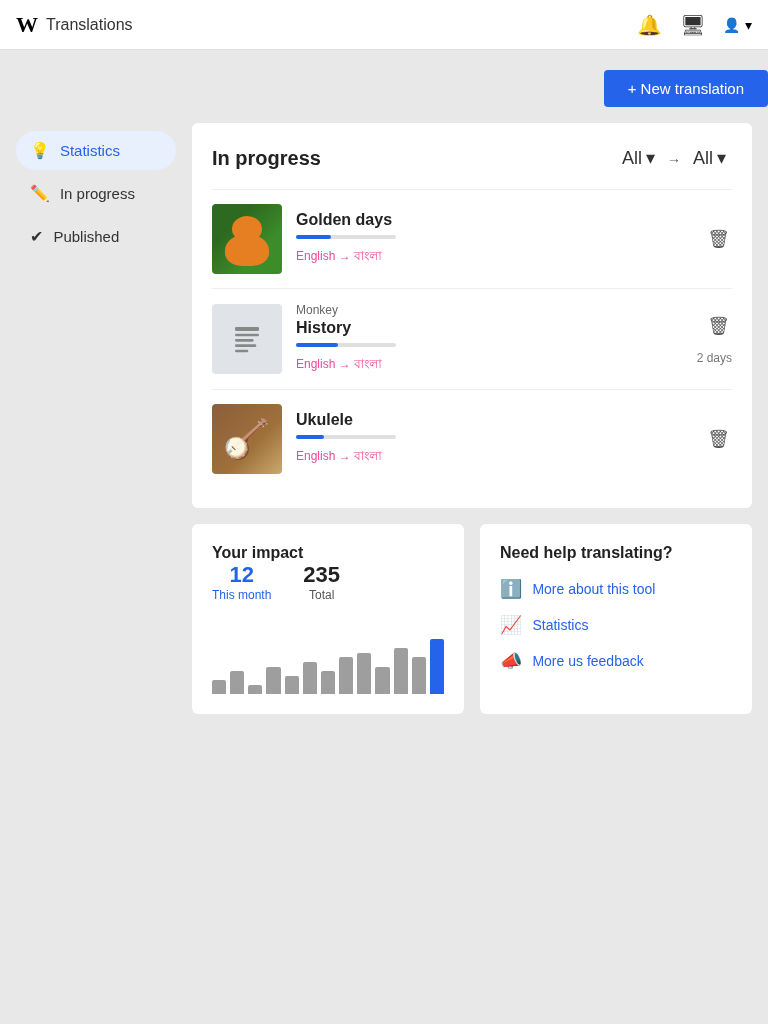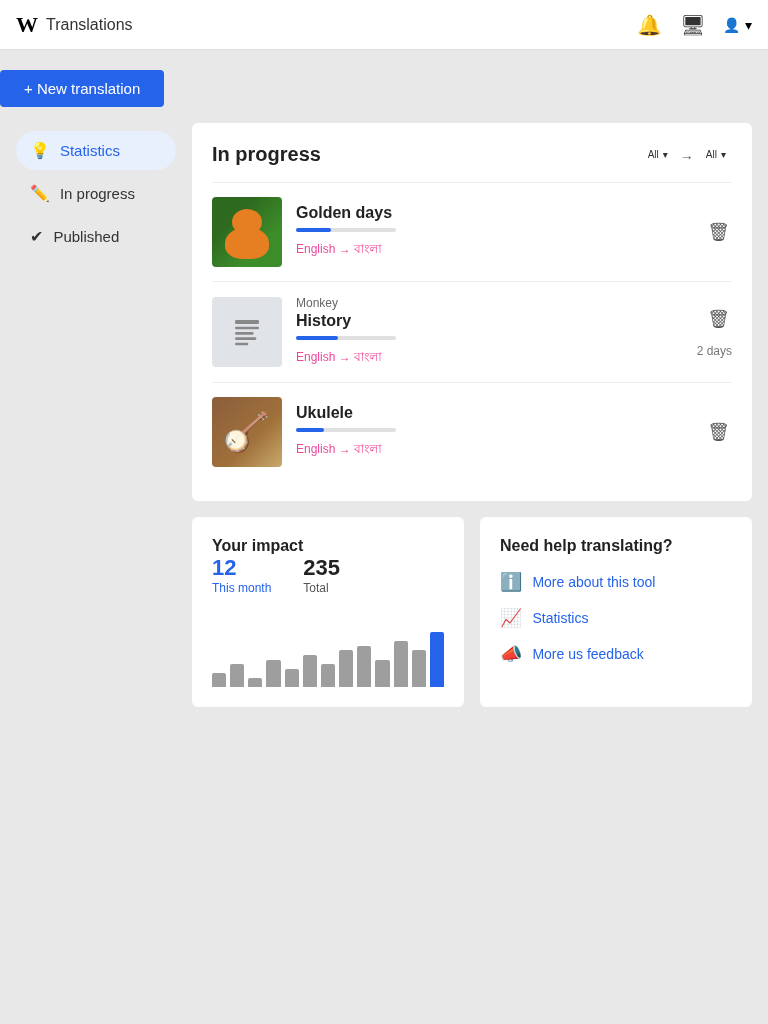--- a/index.html
+++ b/index.html
@@ -49,21 +49,21 @@
       display: flex;
       align-items: center;
       gap: 4px;
       cursor: pointer;
       font-size: 14px;
     }
 
     
     .new-translation-bar {
       display: flex;
-      justify-content: flex-start;
+      justify-content: flex-end;
       padding: 20px 0 16px;
     }
     .new-translation-btn {
       background: #2563eb;
       color: #fff;
       border: none;
       border-radius: 4px;
       padding: 10px 24px;
       font-size: 15px;
       cursor: pointer;
@@ -132,21 +132,21 @@
       display: flex;
       align-items: center;
       gap: 6px;
     }
     .filter-btn {
       display: flex;
       align-items: center;
       gap: 4px;
       background: none;
       border: none;
-      font-size: 10px;
+      font-size: 18px;
       cursor: pointer;
       color: #333;
       padding: 4px 6px;
     }
     .arrow-icon {
       font-size: 14px;
       color: #555;
     }
 
     
@@ -236,20 +236,21 @@
     }
     .impact-title {
       font-size: 16px;
       font-weight: 600;
       color: #222;
     }
     .impact-stats {
       display: flex;
       gap: 32px;
       margin-bottom: 32px;
+      text-align: center;
     }
     .stat-num {
       font-size: 22px;
       font-weight: bold;
       color: #2563eb;
     }
     .stat-label {
       font-size: 12px;
       color: #2563eb;
     }

